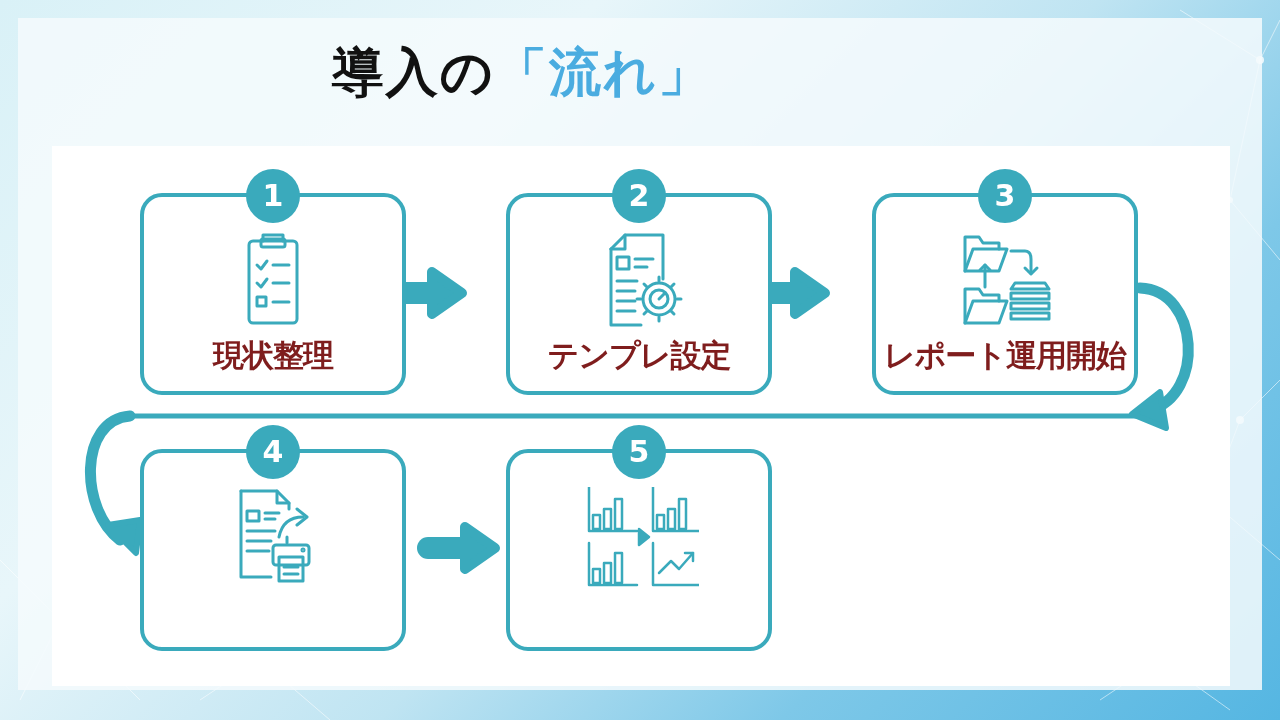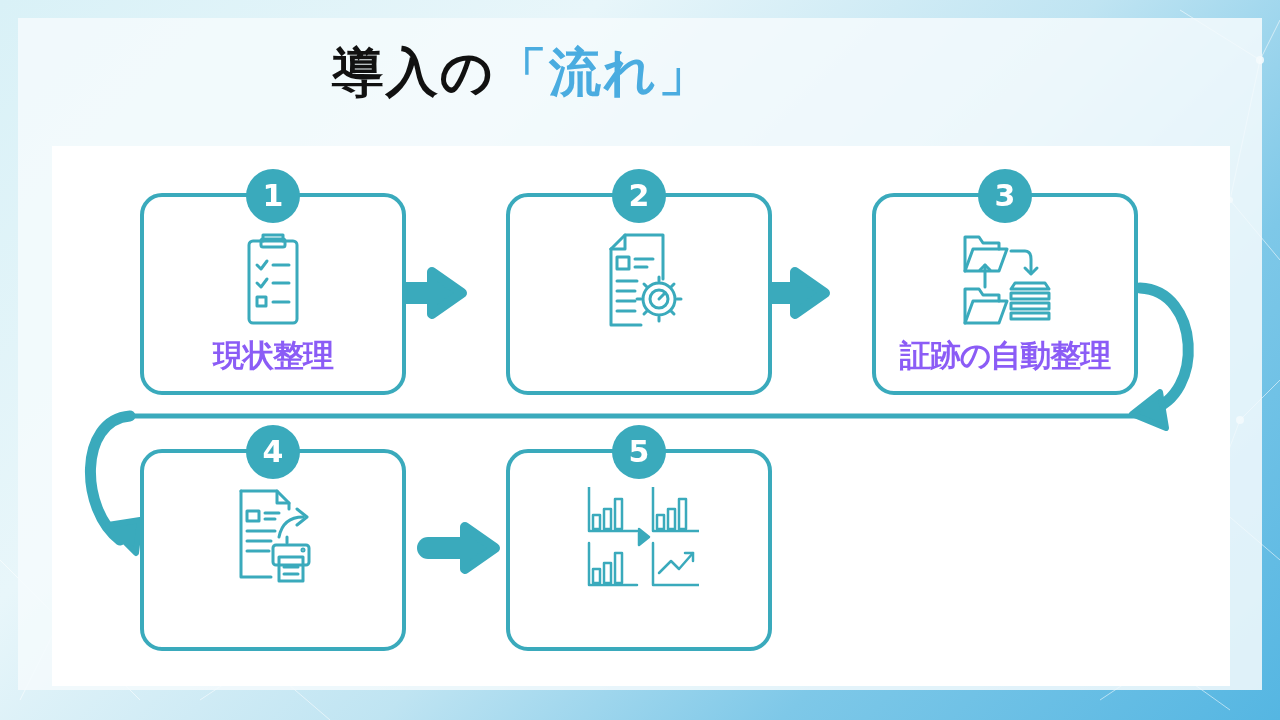--- a/index.html
+++ b/index.html
@@ -29,21 +29,21 @@
       border: 4px solid #3aaabc; border-radius: 22px; background: #fff;
     }
     .step .num {
       position: absolute; left: 50%; top: -28px; transform: translateX(-50%);
       width: 54px; height: 54px; border-radius: 50%; background: #3aaabc;
       color: #fff; font-weight: bold; font-size: 30px; line-height: 54px; text-align: center;
     }
     .step .icon { position: absolute; left: 50%; top: 34px; transform: translateX(-50%); width: 120px; height: 100px; }
     .step .label {
       position: absolute; left: 0; right: 0; bottom: 14px; text-align: center;
-      font-size: 31px; font-weight: bold; color: #8b5cf6; white-space: nowrap; letter-spacing: -1px;
+      font-size: 31px; font-weight: bold; color: #7f1d1d; white-space: nowrap; letter-spacing: -1px;
     }
     #s1 { left: 140px; top: 193px; }
     #s2 { left: 506px; top: 193px; }
     #s3 { left: 872px; top: 193px; }
     #s4 { left: 140px; top: 449px; }
     #s5 { left: 506px; top: 449px; }
   </style>
 </head>
 <body>
 
@@ -125,39 +125,40 @@
       <line x1="56" y1="36" x2="68" y2="36"></line>
     <line x1="38" y1="50" x2="58" y2="50"></line>
       <line x1="38" y1="60" x2="56" y2="60"></line>
       <line x1="38" y1="70" x2="56" y2="70"></line>
       <line x1="38" y1="80" x2="56" y2="80"></line>
     <circle cx="80" cy="68" r="16"></circle>
     <circle cx="80" cy="68" r="9"></circle>
     <line x1="80" y1="68" x2="85" y2="63"></line>
     <path d="M80 46 L80 50 M80 86 L80 90 M58 68 L62 68 M98 68 L102 68 M65 53 L68 56 M92 80 L95 83 M65 83 L68 80 M92 56 L95 53"></path>
   </svg>
+  <div class="label">テンプレ設定</div>
 </div>
 
 <div class="step" id="s3">
   <div class="num">3</div>
   <svg class="icon" viewBox="0 0 120 100" fill="none" stroke="#3aaabc" stroke-width="3" stroke-linecap="round" stroke-linejoin="round">
     <path d="M20 40 L20 6 L34 6 L38 12 L54 12 L54 18"></path>
     <path d="M20 40 L28 18 L62 18 L54 40 Z"></path>
     <path d="M20 92 L20 58 L34 58 L38 64 L54 64 L54 70"></path>
     <path d="M20 92 L28 70 L62 70 L54 92 Z"></path>
     <line x1="40" y1="56" x2="40" y2="34"></line>
       <path d="M35 39 L40 34 L45 39"></path>
     <path d="M66 20 L80 20 Q86 20 86 28 L86 42"></path>
       <path d="M80 37 L86 43 L92 37"></path>
     <path d="M70 52 L100 52 L104 58 L66 58 Z"></path>
     <rect x="66" y="62" width="38" height="6"></rect>
     <rect x="66" y="72" width="38" height="6"></rect>
     <rect x="66" y="82" width="38" height="6"></rect>
   </svg>
-  <div class="label">証跡の自動整理</div>
+  <div class="label">レポート運用開始</div>
 </div>
 
 <div class="step" id="s4">
   <div class="num">4</div>
   <svg class="icon" viewBox="0 0 120 100" fill="none" stroke="#3aaabc" stroke-width="3" stroke-linecap="round" stroke-linejoin="round">
     <path d="M28 4 L64 4 L76 16 L76 22"></path>
     <path d="M64 4 L64 16 L76 16"></path>
     <path d="M28 4 L28 90 L58 90"></path>
     <rect x="34" y="24" width="12" height="10"></rect>
     <line x1="52" y1="26" x2="66" y2="26"></line>

